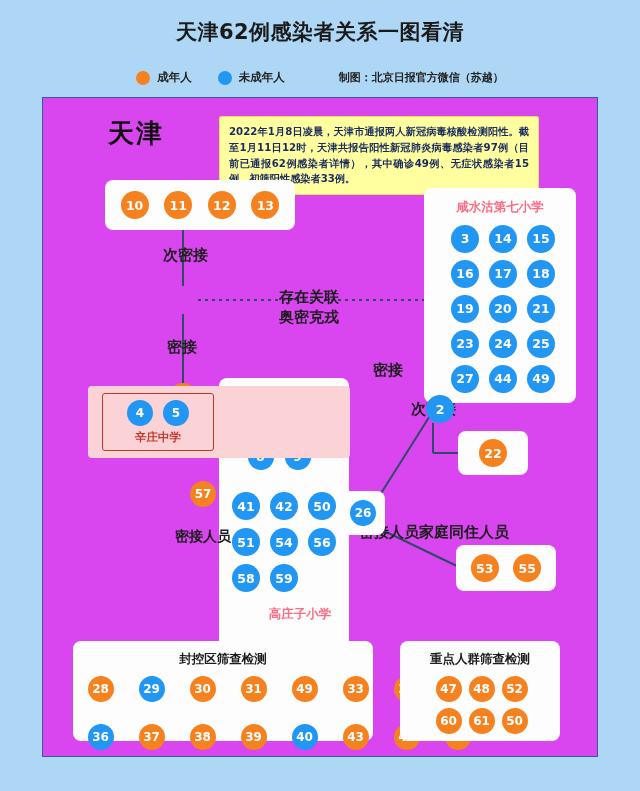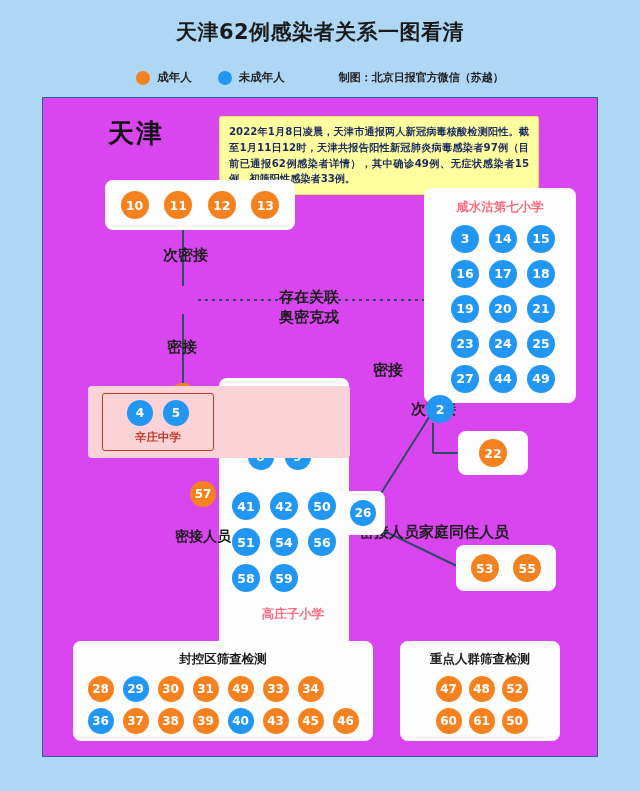--- a/index.html
+++ b/index.html
@@ -203,21 +203,21 @@
     left: 8px;
     top: 110px;
     display: grid;
     grid-template-columns: repeat(3, 38px);
     grid-auto-rows: 36px;
     justify-items: center;
     align-items: center;
   }
   #gaozhuangzi-label {
     position: absolute;
-    left: 9px;
+    left: 16px;
     top: 228px;
     width: 130px;
     text-align: center;
     font-size: 12.5px;
     font-weight: bold;
     color: #ff6b81;
   }
 
   
   #card-26 {
@@ -320,20 +320,21 @@
   }
   #fengkong-grid {
     position: absolute;
     left: 10px;
     top: 32px;
     display: grid;
     grid-template-columns: repeat(8, 35px);
     grid-auto-rows: 32px;
     justify-items: center;
     align-items: center;
+    gap: 16px;
   }
 
   #card-zhongdian {
     left: 357px;
     top: 543px;
     width: 160px;
     height: 100px;
   }
   #zhongdian-label {
     position: absolute;

